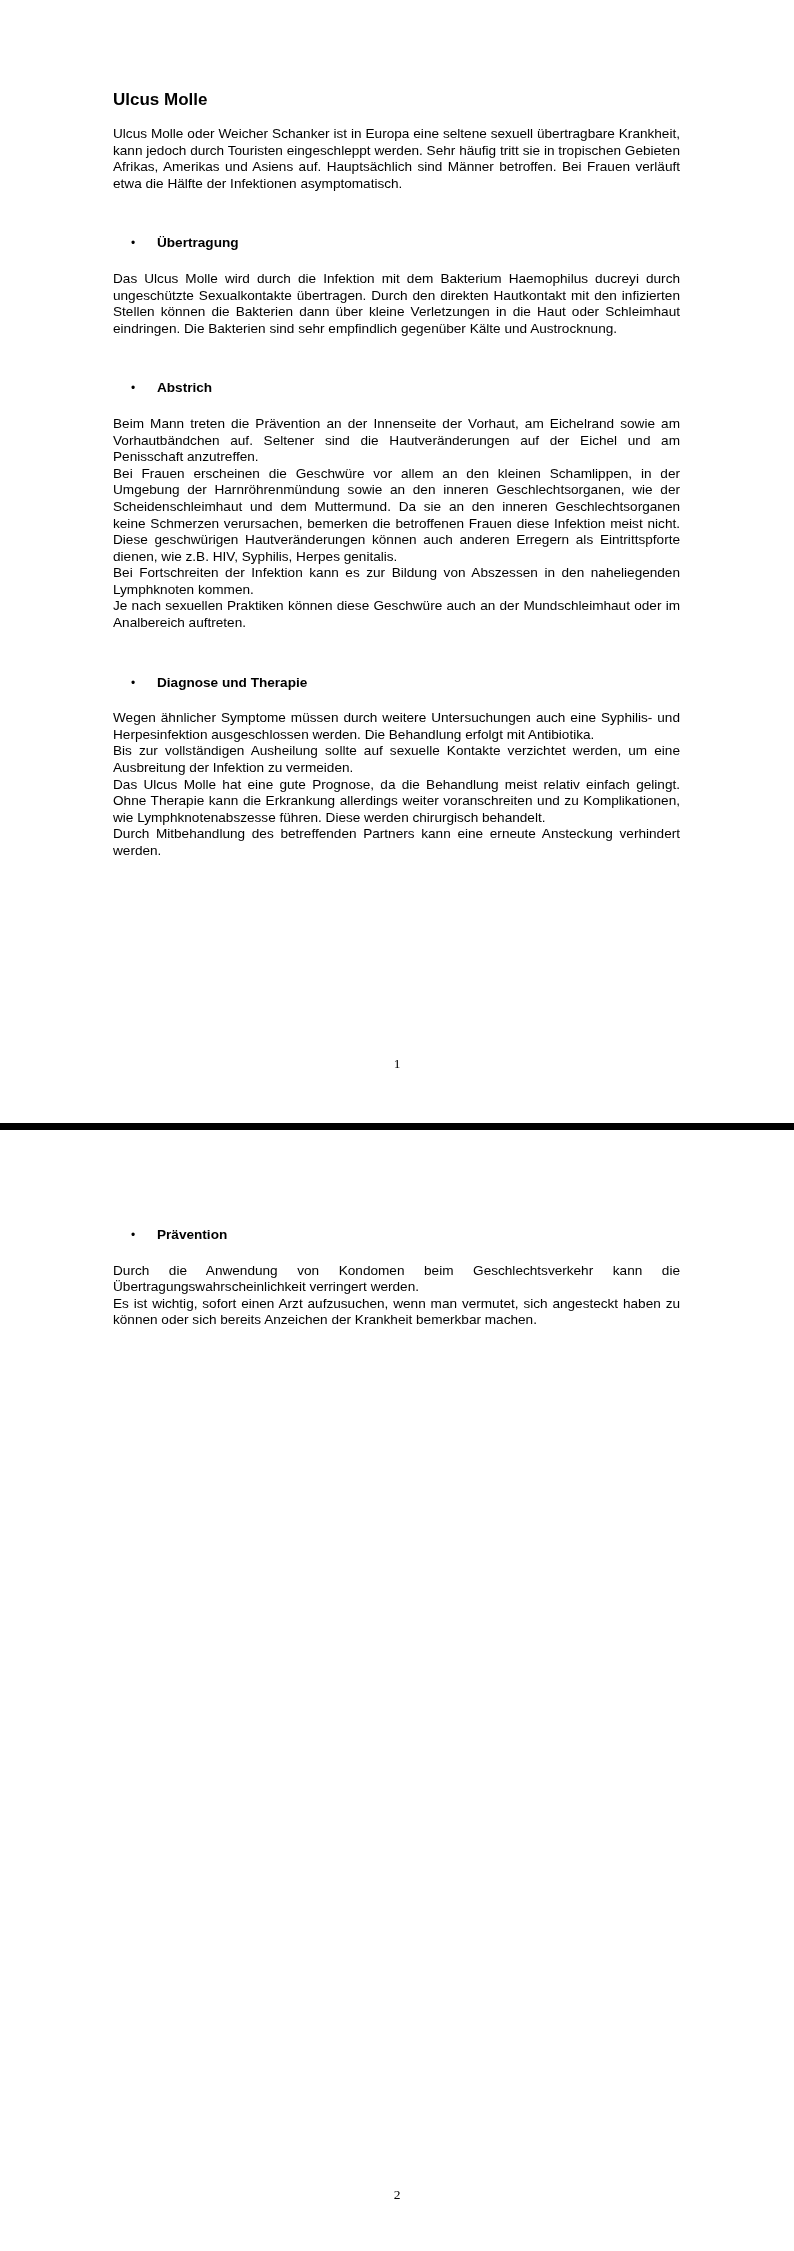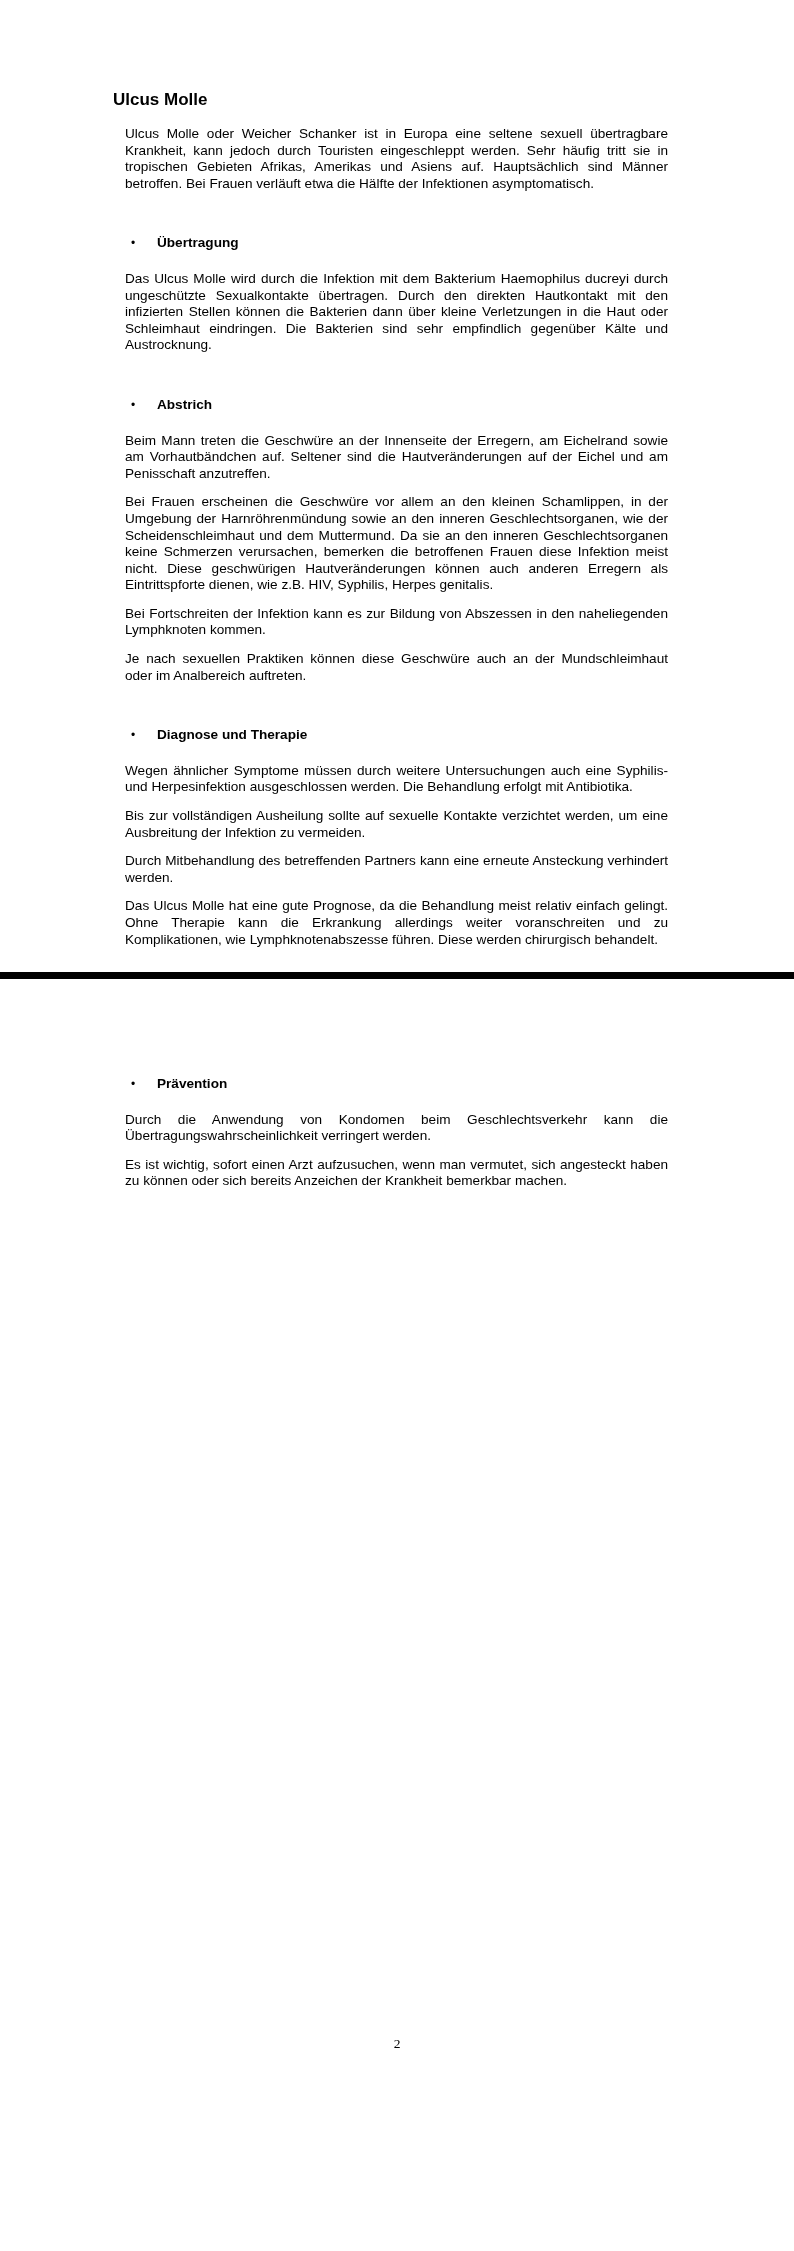--- a/index.html
+++ b/index.html
@@ -11,39 +11,39 @@
     background: #ffffff;
     color: #000000;
     font-family: "Liberation Sans", "DejaVu Sans", sans-serif;
   }
   .page {
     position: relative;
     width: 794px;
     background: #ffffff;
     overflow: hidden;
   }
-  .page-1 { height: 972px; padding: 90px 114px 8px 113px; }
+  .page-1 { height: 1123px; padding: 90px 114px 8px 113px; }
   .page-2 { height: 1121px; padding: 97px 114px 0 113px; }
   .page-break {
     width: 794px;
     height: 7px;
     background: #000000;
   }
   .doc-title {
     font-size: 17px;
     line-height: 20px;
     font-weight: bold;
     margin: 0 0 16px 0;
   }
   .para {
     font-size: 13.6px;
     line-height: 16.6px;
     text-align: justify;
     hyphens: none;
-    margin: 12px;
+    margin: 0;
   }
   .section-heading {
     display: flex;
     align-items: baseline;
     font-size: 13.6px;
     line-height: 16.6px;
     font-weight: bold;
     margin-top: 43px;
     margin-bottom: 19px;
     padding-left: 18px;
@@ -81,33 +81,33 @@
     <div class="section-heading">
       <span class="bullet">•</span>
       <span>Übertragung</span>
     </div>
     <p class="para">Das Ulcus Molle wird durch die Infektion mit dem Bakterium Haemophilus ducreyi durch ungeschützte Sexualkontakte übertragen. Durch den direkten Hautkontakt mit den infizierten Stellen können die Bakterien dann über kleine Verletzungen in die Haut oder Schleimhaut eindringen. Die Bakterien sind sehr empfindlich gegenüber Kälte und Austrocknung.</p>
 
     <div class="section-heading">
       <span class="bullet">•</span>
       <span>Abstrich</span>
     </div>
-    <p class="para">Beim Mann treten die Geschwüre an der Innenseite der Erregern, am Eichelrand sowie am Vorhautbändchen auf. Seltener sind die Hautveränderungen auf der Eichel und am Penisschaft anzutreffen.</p>
+    <p class="para">Beim Mann treten die Prävention an der Innenseite der Vorhaut, am Eichelrand sowie am Vorhautbändchen auf. Seltener sind die Hautveränderungen auf der Eichel und am Penisschaft anzutreffen.</p>
     <p class="para">Bei Frauen erscheinen die Geschwüre vor allem an den kleinen Schamlippen, in der Umgebung der Harnröhrenmündung sowie an den inneren Geschlechtsorganen, wie der Scheidenschleimhaut und dem Muttermund. Da sie an den inneren Geschlechtsorganen keine Schmerzen verursachen, bemerken die betroffenen Frauen diese Infektion meist nicht. Diese geschwürigen Hautveränderungen können auch anderen Erregern als Eintrittspforte dienen, wie z.B. HIV, Syphilis, Herpes genitalis.</p>
     <p class="para">Bei Fortschreiten der Infektion kann es zur Bildung von Abszessen in den naheliegenden Lymphknoten kommen.</p>
     <p class="para">Je nach sexuellen Praktiken können diese Geschwüre auch an der Mundschleimhaut oder im Analbereich auftreten.</p>
 
     <div class="section-heading">
       <span class="bullet">•</span>
       <span>Diagnose und Therapie</span>
     </div>
     <p class="para">Wegen ähnlicher Symptome müssen durch weitere Untersuchungen auch eine Syphilis- und Herpesinfektion ausgeschlossen werden. Die Behandlung erfolgt mit Antibiotika.</p>
     <p class="para">Bis zur vollständigen Ausheilung sollte auf sexuelle Kontakte verzichtet werden, um eine Ausbreitung der Infektion zu vermeiden.</p>
+    <p class="para">Das Ulcus Molle hat eine gute Prognose, da die Behandlung meist relativ einfach gelingt. Ohne Therapie kann die Erkrankung allerdings weiter voranschreiten und zu Komplikationen, wie Lymphknotenabszesse führen. Diese werden chirurgisch behandelt.</p>
     <p class="para">Durch Mitbehandlung des betreffenden Partners kann eine erneute Ansteckung verhindert werden.</p>
-    <p class="para">Das Ulcus Molle hat eine gute Prognose, da die Behandlung meist relativ einfach gelingt. Ohne Therapie kann die Erkrankung allerdings weiter voranschreiten und zu Komplikationen, wie Lymphknotenabszesse führen. Diese werden chirurgisch behandelt.</p>
 
     <div class="page-number">1</div>
   </div>
 
   <div class="page-break"></div>
 
   <div class="page page-2">
 
     <div class="section-heading">
       <span class="bullet">•</span>

